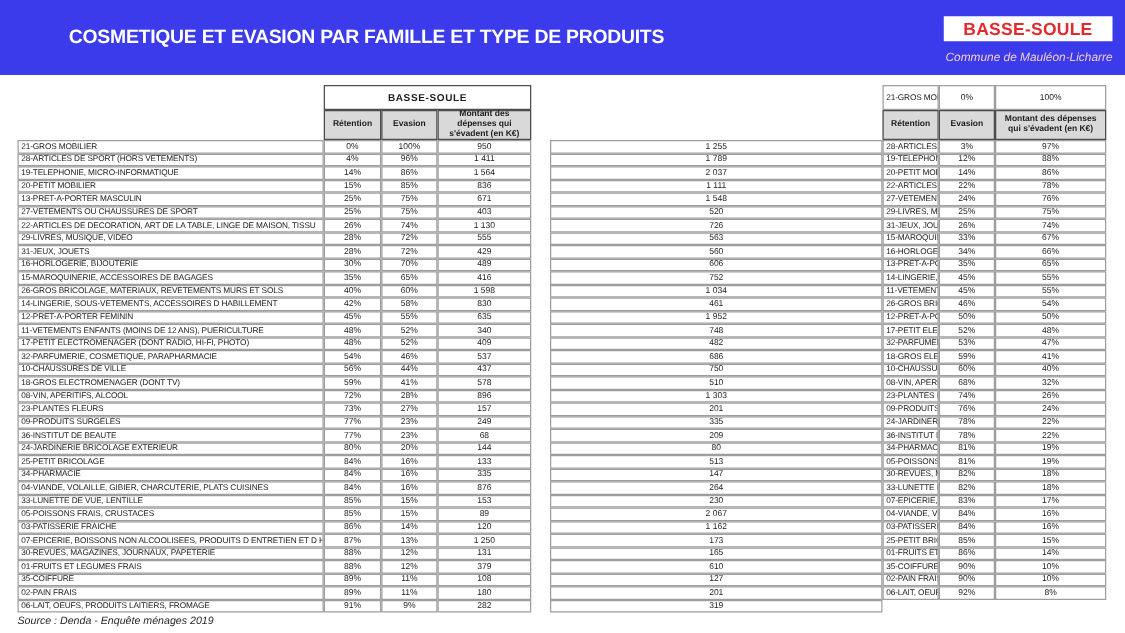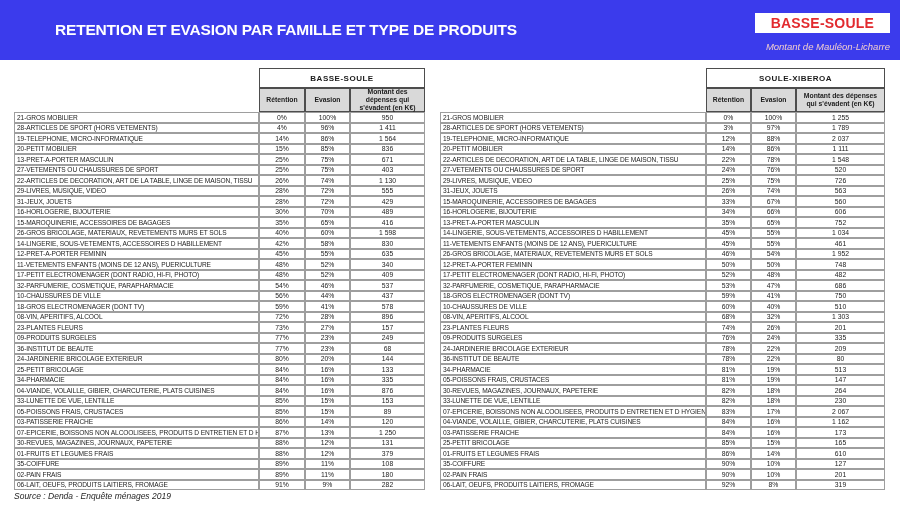--- a/index.html
+++ b/index.html
@@ -37,23 +37,23 @@
 
   
   #source{position:absolute;left:14px;top:491px;font-size:8.5px;font-style:italic;color:#262626;}
 </style>
 </head>
 <body>
 
 <div id="page">
 
   <div id="topbar" style="background: rgb(59, 59, 236);">
-    <div id="title">RETENTION ET EVASION PAR FAMILLE ET TYPE DE PRODUITS</div>
+    <div id="title">COSMETIQUE ET EVASION PAR FAMILLE ET TYPE DE PRODUITS</div>
     <div id="badge" style="color: rgb(226, 42, 46);">BASSE-SOULE</div>
-    <div id="subtitle" style="color: rgb(240, 205, 206);">Montant de Mauléon-Licharre</div>
+    <div id="subtitle" style="color: rgb(240, 205, 206);">Commune de Mauléon-Licharre</div>
   </div>
 
   <div id="table-left" class="rtable">
     <div class="spacer sp1"></div>
     <div class="region-cell">BASSE-SOULE</div>
     <div class="spacer sp2"></div>
     <div class="colhdr h1">Rétention</div>
     <div class="colhdr h2">Evasion</div>
     <div class="colhdr h3">Montant des dépenses qui s'évadent (en K€)</div>
   <div class="cell lbl">21-GROS MOBILIER</div>
@@ -197,21 +197,20 @@
       <div class="cell val">11%</div>
       <div class="cell val">180</div>
       <div class="cell lbl">06-LAIT, OEUFS, PRODUITS LAITIERS, FROMAGE</div>
       <div class="cell val">91%</div>
       <div class="cell val">9%</div>
       <div class="cell val">282</div>
     </div>
 
   <div id="table-right" class="rtable">
     <div class="spacer sp1"></div>
-    <div class="region-cell">SOULE-XIBEROA</div>
     <div class="spacer sp2"></div>
     <div class="colhdr h1">Rétention</div>
     <div class="colhdr h2">Evasion</div>
     <div class="colhdr h3">Montant des dépenses qui s'évadent (en K€)</div>
   <div class="cell lbl">21-GROS MOBILIER</div>
       <div class="cell val">0%</div>
       <div class="cell val">100%</div>
       <div class="cell val">1 255</div>
       <div class="cell lbl">28-ARTICLES DE SPORT (HORS VETEMENTS)</div>
       <div class="cell val">3%</div>

